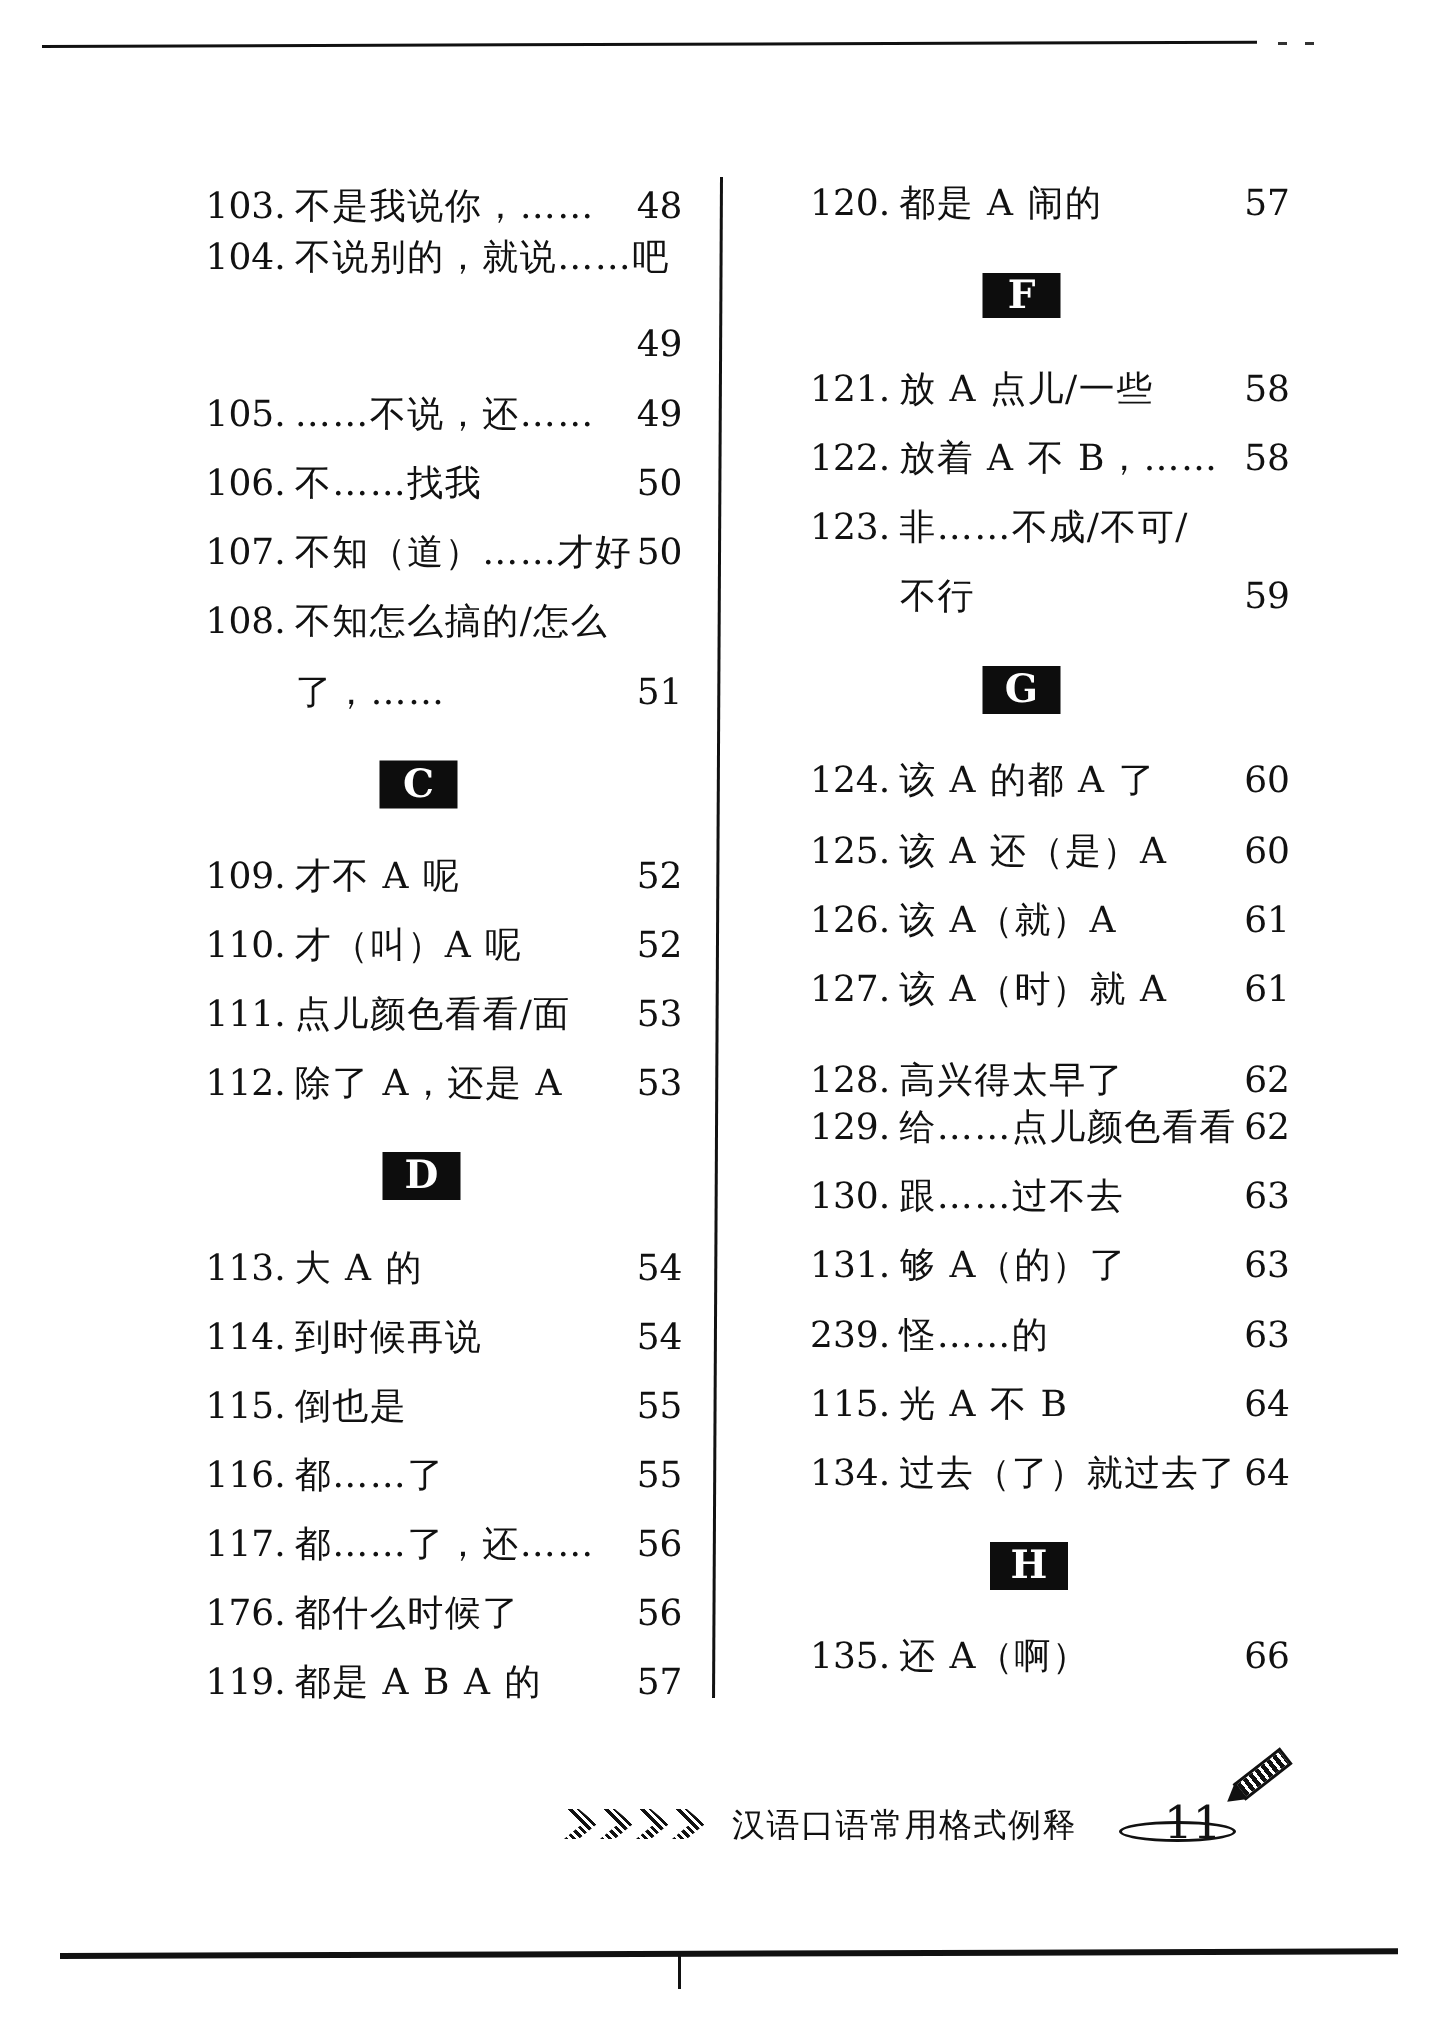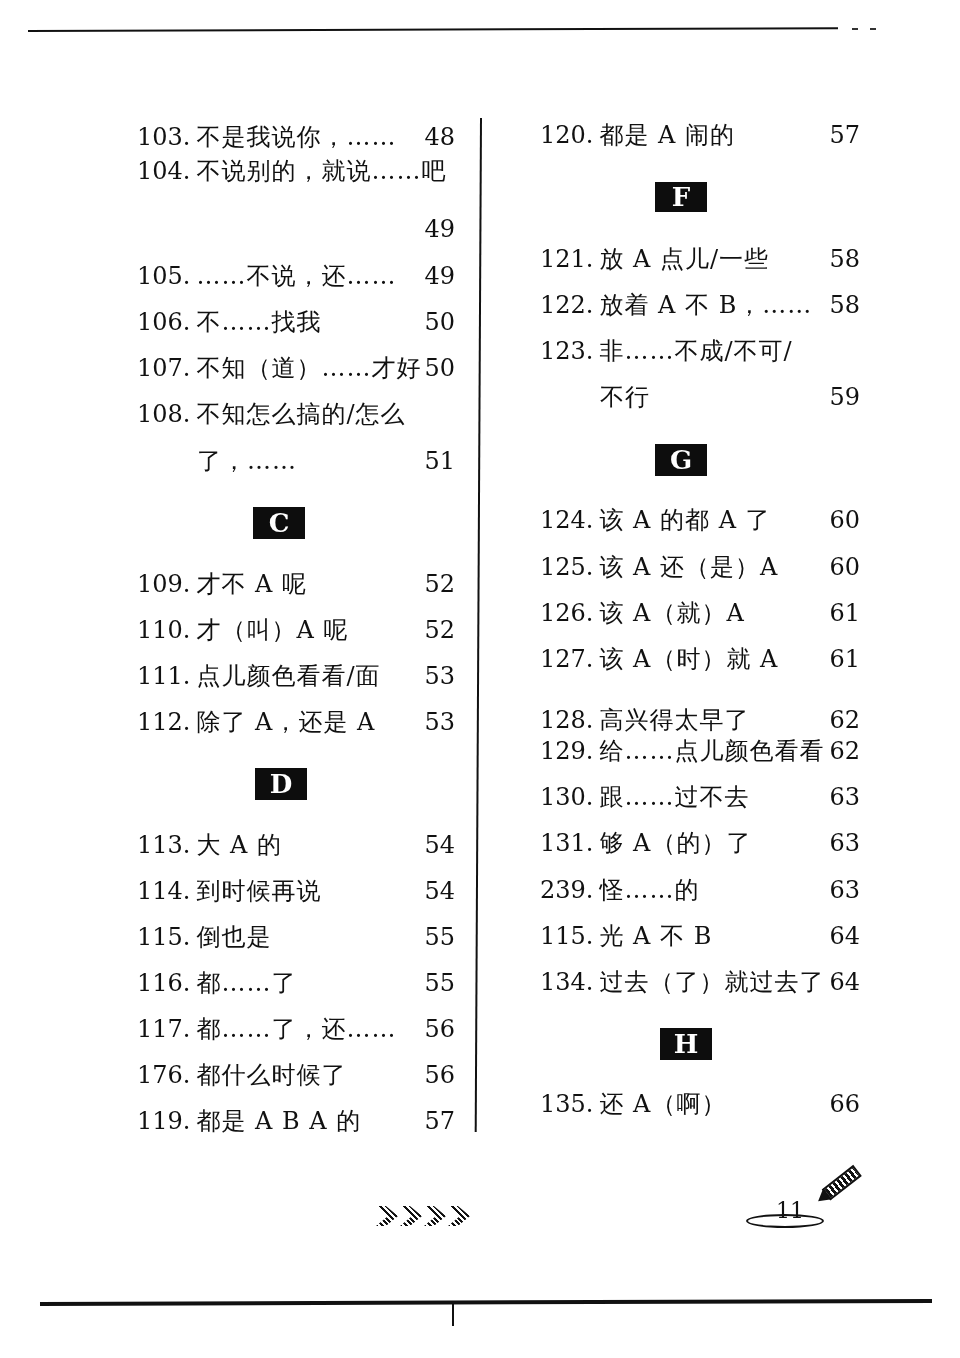--- a/index.html
+++ b/index.html
@@ -57,21 +57,21 @@
     }
     .page-mark {
       position: absolute; left: 370px; top: 4px; width: 80px; height: 30px;
     }
     .page-ellipse {
       position: absolute; left: 0; top: 14px; width: 78px; height: 14px;
       border: 2px solid #111; border-radius: 50%; box-sizing: border-box;
     }
     .page-number {
       position: absolute; left: 30px; top: -2px;
-      font-size: 22px; font-family: "DejaVu Serif", serif; background: transparent; text-align: center;
+      font-size: 30px; font-family: "DejaVu Serif", serif; background: transparent; text-align: center;
     }
     .pencil {
       position: absolute; left: 450px; top: -8px; width: 40px; height: 14px;
       transform: rotate(-38deg); transform-origin: left center;
       background: repeating-linear-gradient(90deg, #111 0 3px, #fff 3px 5px);
       border: 2px solid #111; box-sizing: border-box;
     }
     .pencil::before {
       content: ""; position: absolute; left: -12px; top: -2px;
       border-right: 12px solid #111; border-top: 7px solid transparent; border-bottom: 7px solid transparent;
@@ -222,20 +222,21 @@
   </div>
 </div>
 
 <div class="footer">
   <div class="chevrons">
     <div class="chev"></div>
       <div class="chev"></div>
       <div class="chev"></div>
       <div class="chev"></div>
   </div>
+  <span class="book-title">汉语口语常用格式例释</span>
   <div class="page-mark">
     <div class="page-ellipse"></div>
     <span class="page-number">11</span>
   </div>
   <div class="pencil"></div>
 </div>
 
 <div class="rule-bottom"></div>
 <div class="rule-tick"></div>
 

